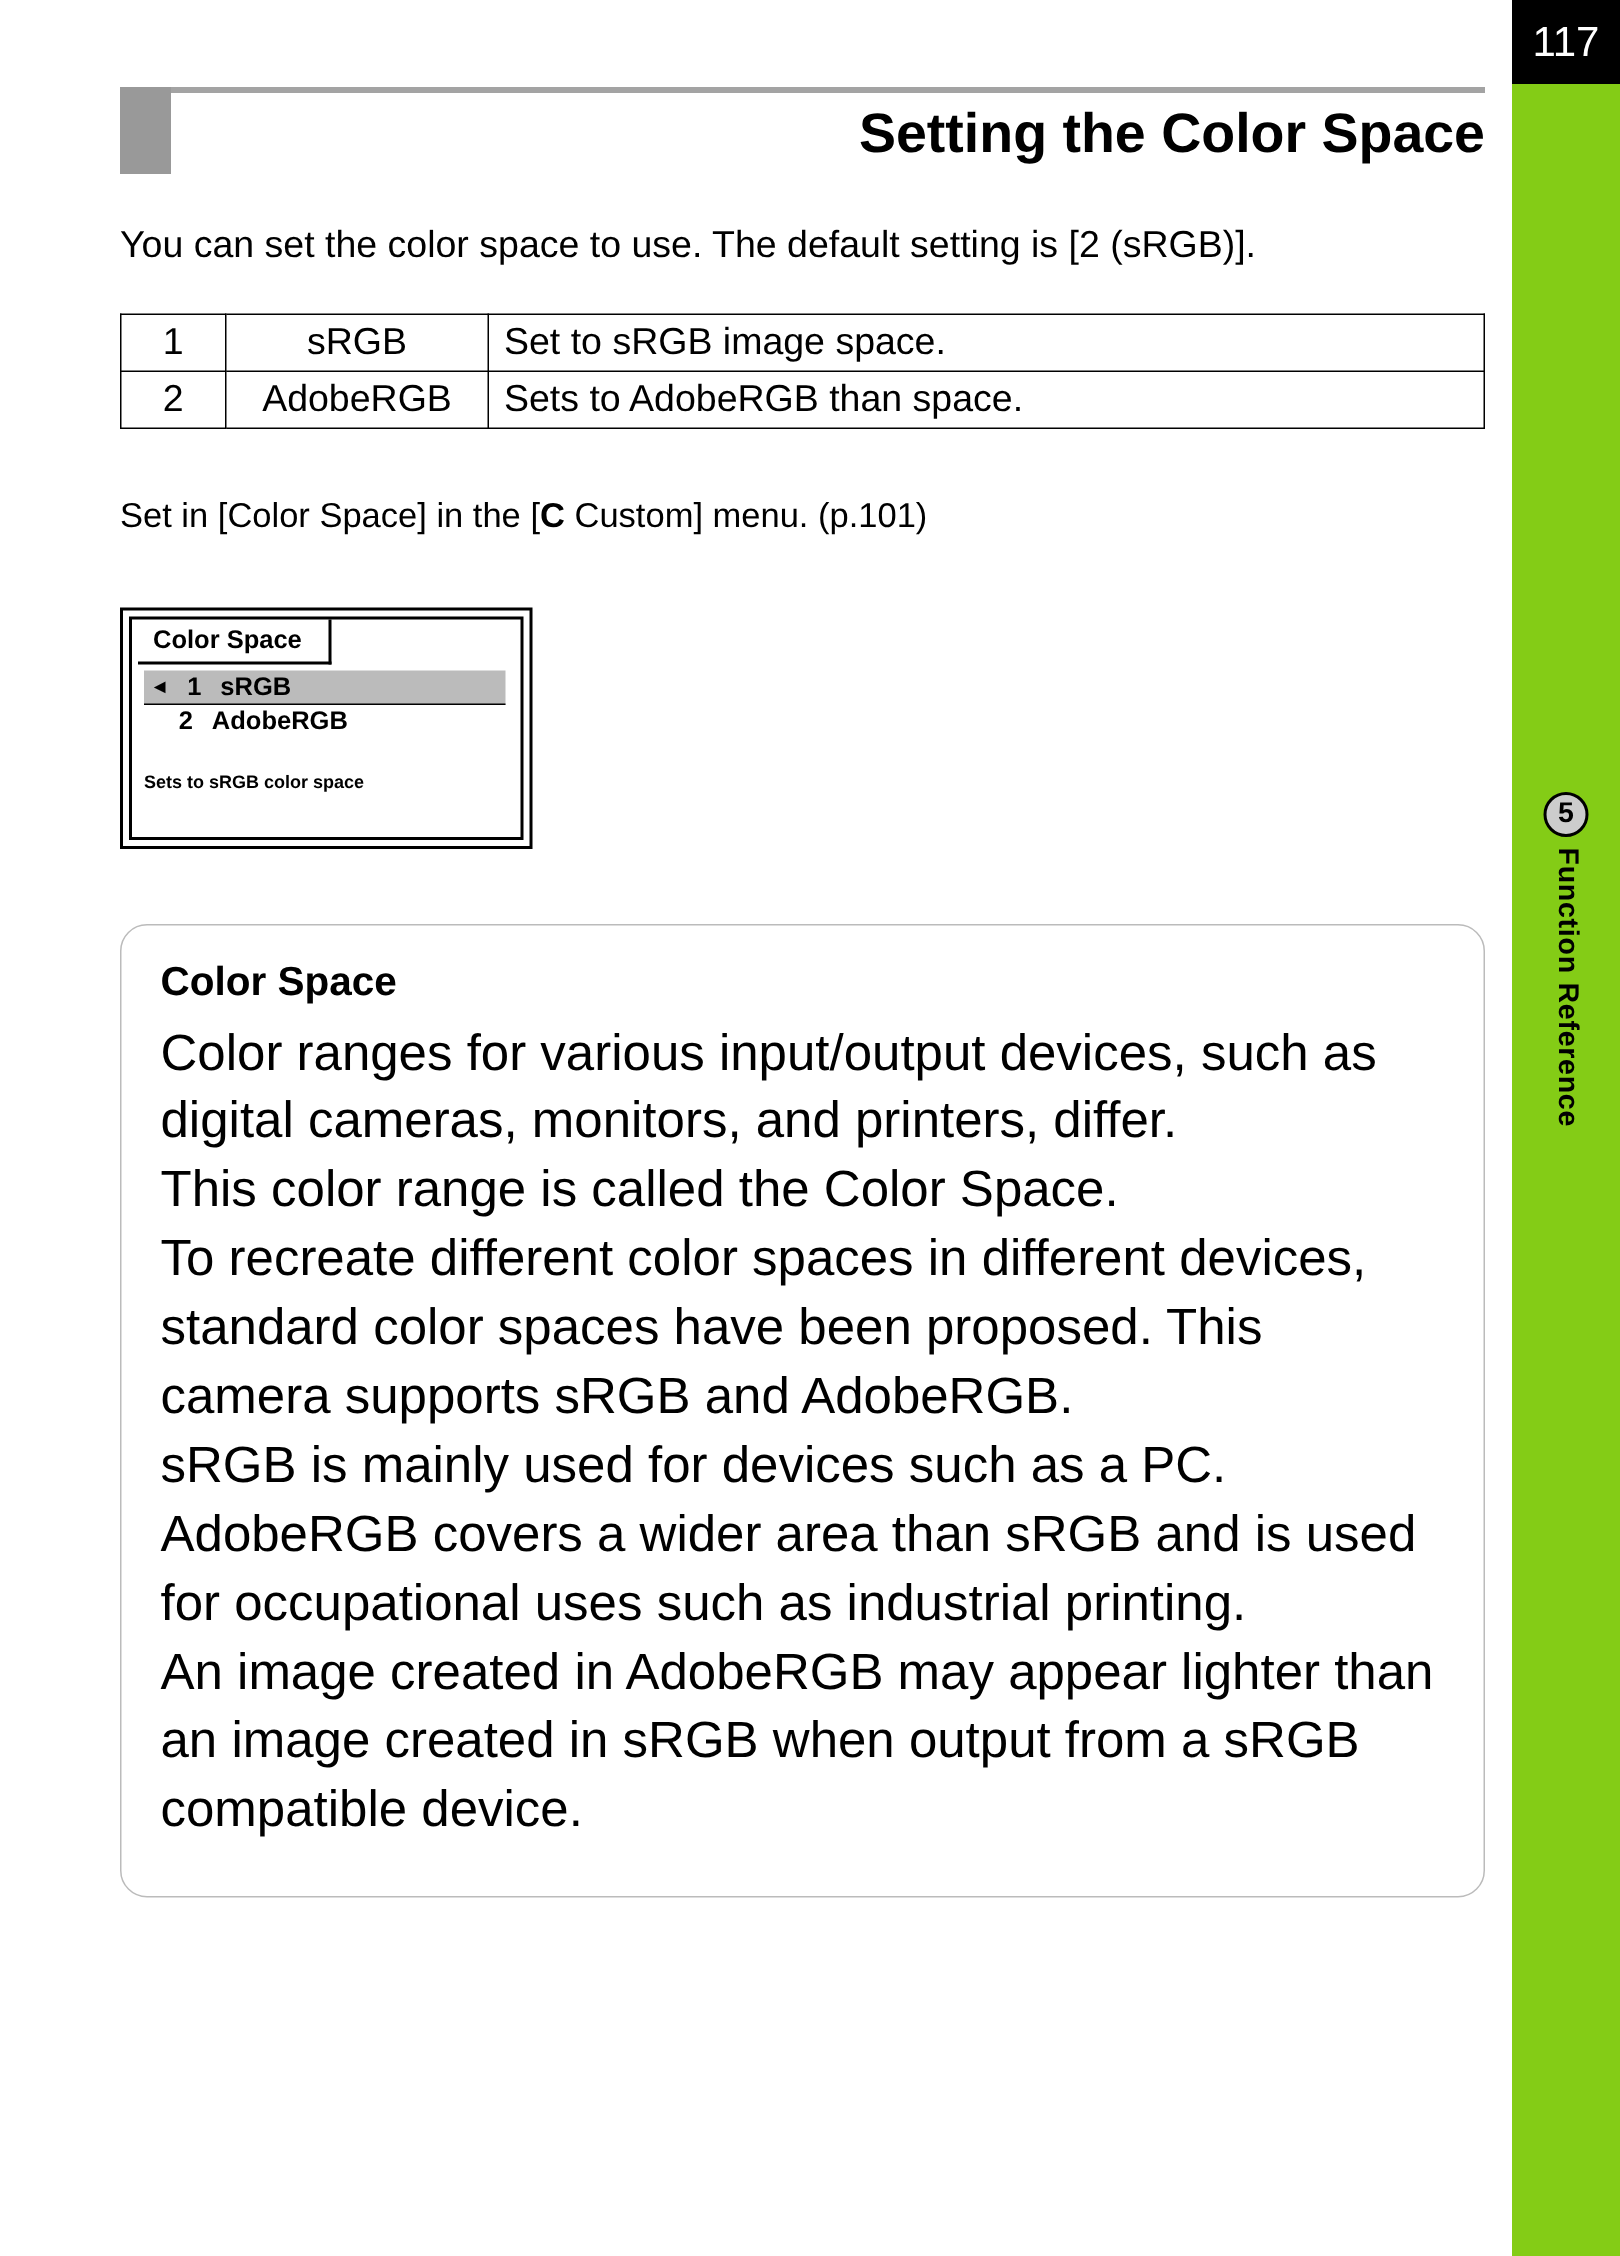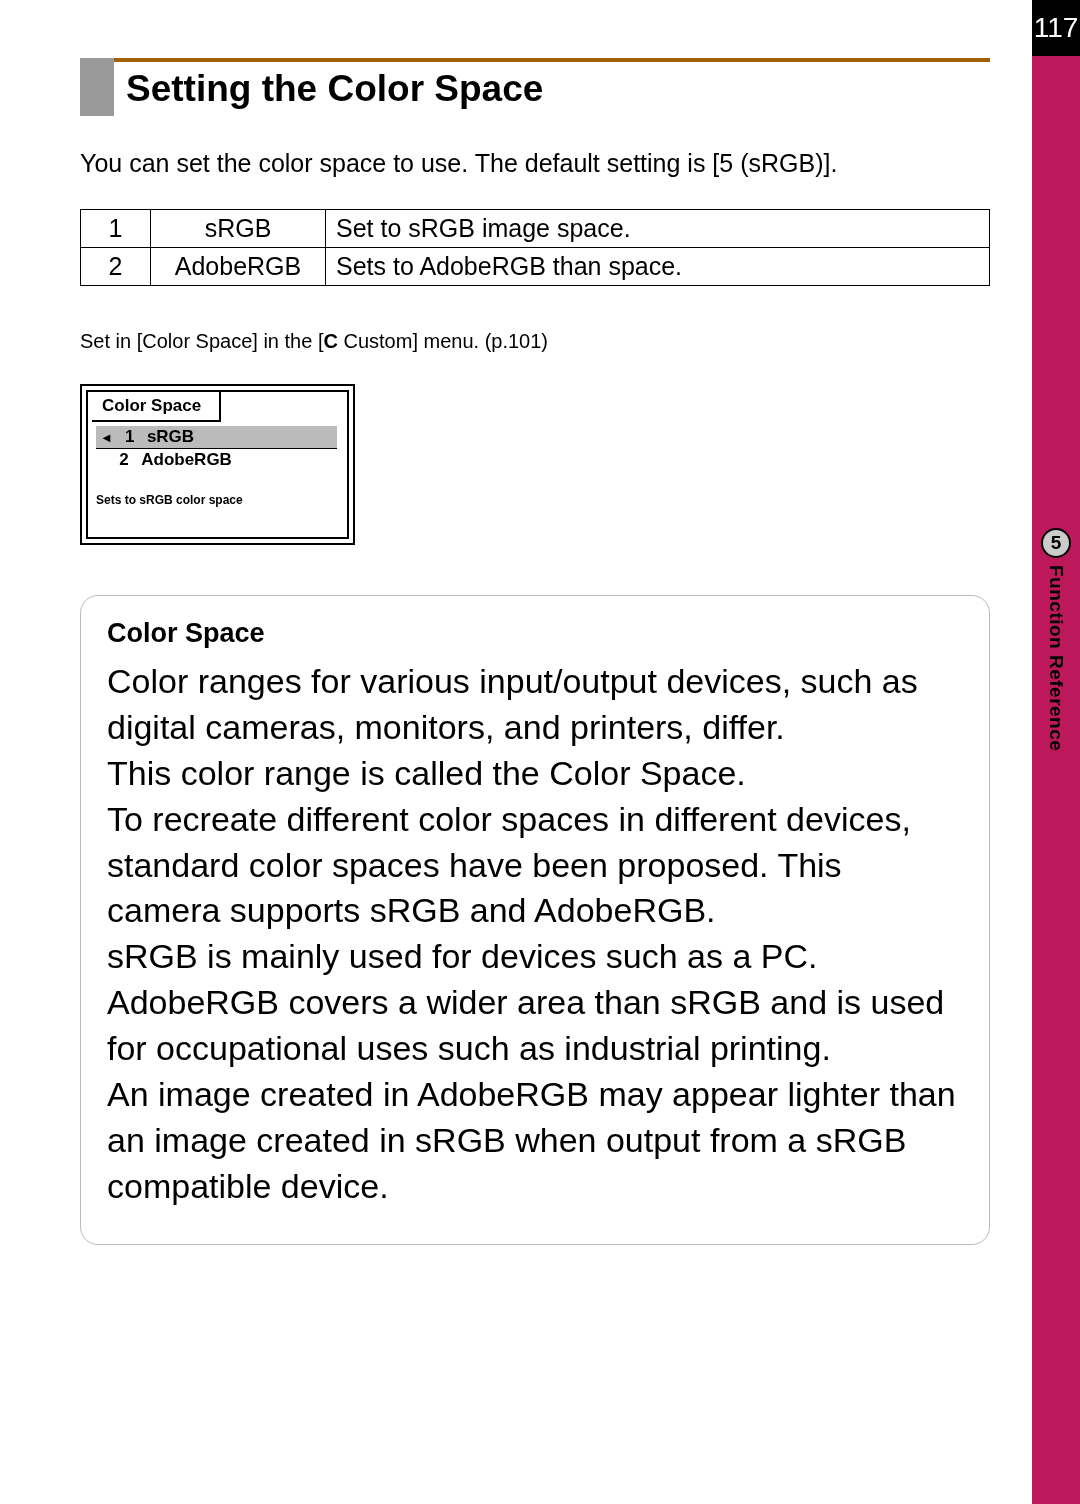--- a/index.html
+++ b/index.html
@@ -8,23 +8,23 @@
       background: #fff;
       width: 1080px;
       height: 1504px;
       position: relative;
       color: #000;
     }
     .right-tab {
       position: absolute;
       top: 0;
       right: 0;
-      width: 48px;
+      width: 72px;
       height: 100%;
-      background: #be185d;
+      background: #84cc16;
     }
     .page-number-box {
       background: #000;
       color: #fff;
       width: 100%;
       height: 56px;
       display: flex;
       align-items: center;
       justify-content: center;
       font-size: 28px;
@@ -63,23 +63,24 @@
       display: flex;
       align-items: stretch;
       margin-bottom: 30px;
     }
     .title-block {
       width: 34px;
       background: #999;
     }
     .title-line {
       flex: 1;
-      border-top: 4px solid #a16207;
+      border-top: 4px solid #a3a3a3;
       display: flex;
       align-items: flex-end;
+      justify-content: flex-end;
     }
     .title-text {
       font-size: 37px;
       font-weight: bold;
       padding: 6px 0 6px 12px;
     }
     .intro-text {
       font-size: 25px;
       margin-bottom: 28px;
       line-height: 1.4;
@@ -91,22 +92,22 @@
     }
     table.option-table td {
       border: 1px solid #000;
       padding: 4px 10px;
       font-size: 25px;
       vertical-align: middle;
     }
     table.option-table td.num { width: 70px; text-align: center; }
     table.option-table td.name { width: 175px; text-align: center; }
     .menu-note {
-      font-size: 20px;
-      margin-bottom: 28px;
+      font-size: 23px;
+      margin-bottom: 44px;
       line-height: 1.5;
     }
     .menu-note b { font-weight: bold; }
     .lcd-box {
       border: 2px solid #000;
       width: 275px;
       padding: 0;
       margin-bottom: 50px;
     }
     .lcd-inner {
@@ -168,21 +169,21 @@
 </div>
 
 <div class="content">
   <div class="title-bar">
     <div class="title-block"></div>
     <div class="title-line">
       <div class="title-text">Setting the Color Space</div>
     </div>
   </div>
 
-  <p class="intro-text">You can set the color space to use. The default setting is [5 (sRGB)].</p>
+  <p class="intro-text">You can set the color space to use. The default setting is [2 (sRGB)].</p>
 
   <table class="option-table">
     <tbody>
         <tr>
       <td class="num">1</td>
       <td class="name">sRGB</td>
       <td>Set to sRGB image space.</td>
     </tr>
     <tr>
       <td class="num">2</td>

